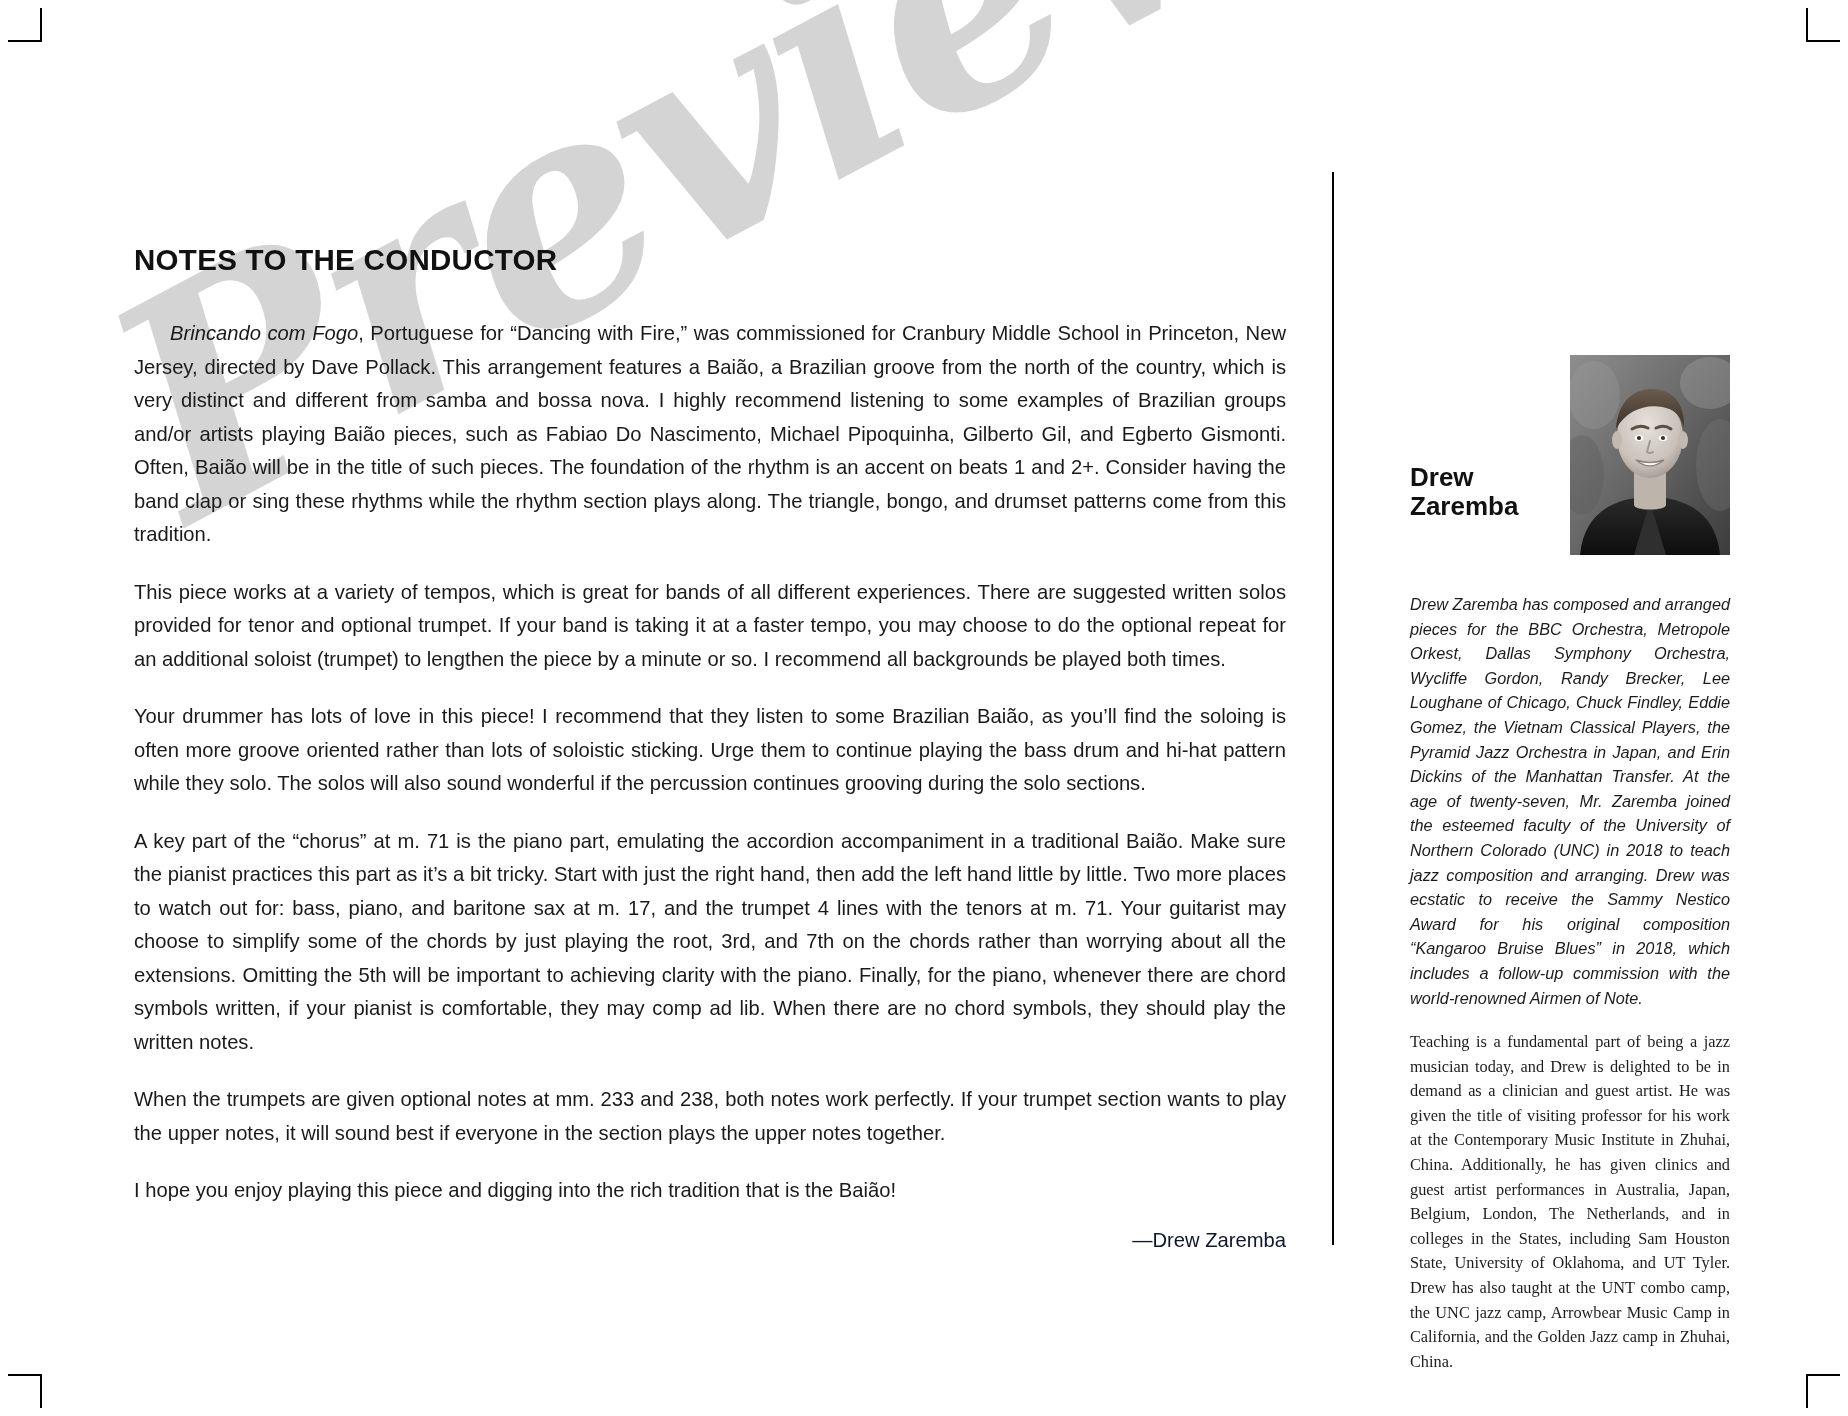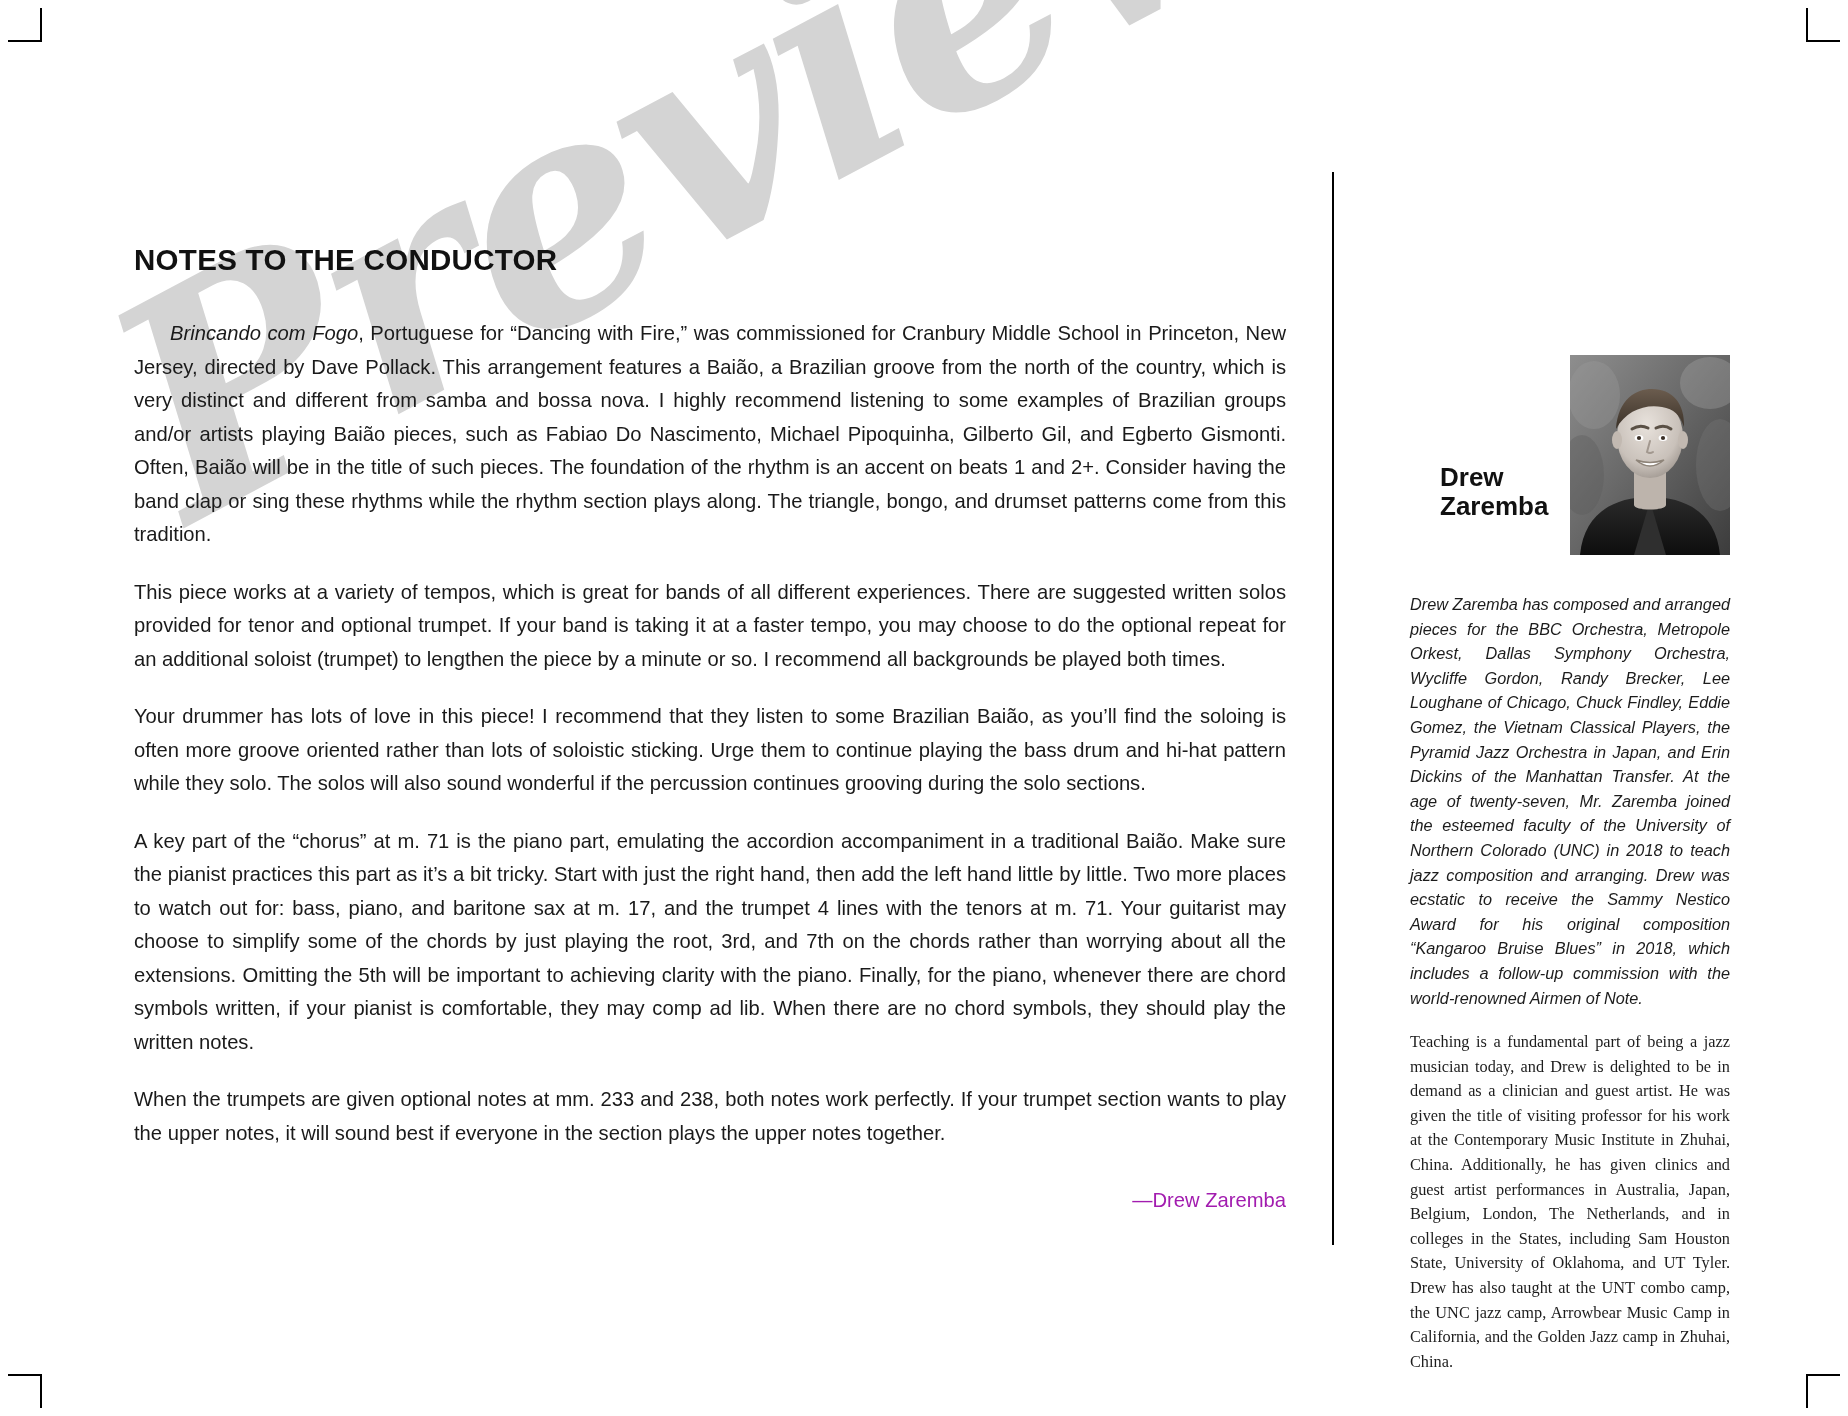--- a/index.html
+++ b/index.html
@@ -83,22 +83,22 @@
     color: #1a1a1a;
     text-align: justify;
     margin: 0 0 24px 0;
   }
   .para:last-of-type { margin-bottom: 0; }
   .para em { font-style: italic; margin-left: 36px; }
   #signature {
     text-align: right;
     font-size: 20.2px;
     line-height: 33.5px;
-    color: #a21caf;
-    margin-top: 34px;
+    color: #0f172a;
+    margin-top: 16px;
   }
 
   
   #divider {
     position: absolute;
     left: 1332px;
     top: 172px;
     width: 2px;
     height: 1073px;
     background: #000;
@@ -107,21 +107,20 @@
   
   #sidebar {
     position: absolute;
     left: 1410px;
     top: 355px;
     width: 320px;
   }
   #bio-head {
     position: relative;
     min-height: 200px;
-    margin-left: 30px;
   }
   #bio-photo {
     position: absolute;
     right: 0;
     top: 0;
     width: 160px;
     height: 200px;
     overflow: hidden;
     background: #6e6e6e;
   }
@@ -177,20 +176,21 @@
       </p>
 
       <p class="para">This piece works at a variety of tempos, which is great for bands of all different experiences. There are suggested written solos provided for tenor and optional trumpet. If your band is taking it at a faster tempo, you may choose to do the optional repeat for an additional soloist (trumpet) to lengthen the piece by a minute or so. I recommend all backgrounds be played both times.</p>
 
       <p class="para">Your drummer has lots of love in this piece! I recommend that they listen to some Brazilian Baião, as you’ll find the soloing is often more groove oriented rather than lots of soloistic sticking. Urge them to continue playing the bass drum and hi-hat pattern while they solo. The solos will also sound wonderful if the percussion continues grooving during the solo sections.</p>
 
       <p class="para">A key part of the “chorus” at m. 71 is the piano part, emulating the accordion accompaniment in a traditional Baião. Make sure the pianist practices this part as it’s a bit tricky. Start with just the right hand, then add the left hand little by little. Two more places to watch out for: bass, piano, and baritone sax at m. 17, and the trumpet 4 lines with the tenors at m. 71. Your guitarist may choose to simplify some of the chords by just playing the root, 3rd, and 7th on the chords rather than worrying about all the extensions. Omitting the 5th will be important to achieving clarity with the piano. Finally, for the piano, whenever there are chord symbols written, if your pianist is comfortable, they may comp ad lib. When there are no chord symbols, they should play the written notes.</p>
 
       <p class="para">When the trumpets are given optional notes at mm. 233 and 238, both notes work perfectly. If your trumpet section wants to play the upper notes, it will sound best if everyone in the section plays the upper notes together.</p>
 
+      <p class="para">I hope you enjoy playing this piece and digging into the rich tradition that is the Baião!</p>
 
       <div id="signature">—Drew Zaremba</div>
     </div>
 
     <div id="sidebar">
 
       <div id="bio-head">
 
         <div id="bio-photo">
           <svg width="160" height="200" viewBox="0 0 160 200">

